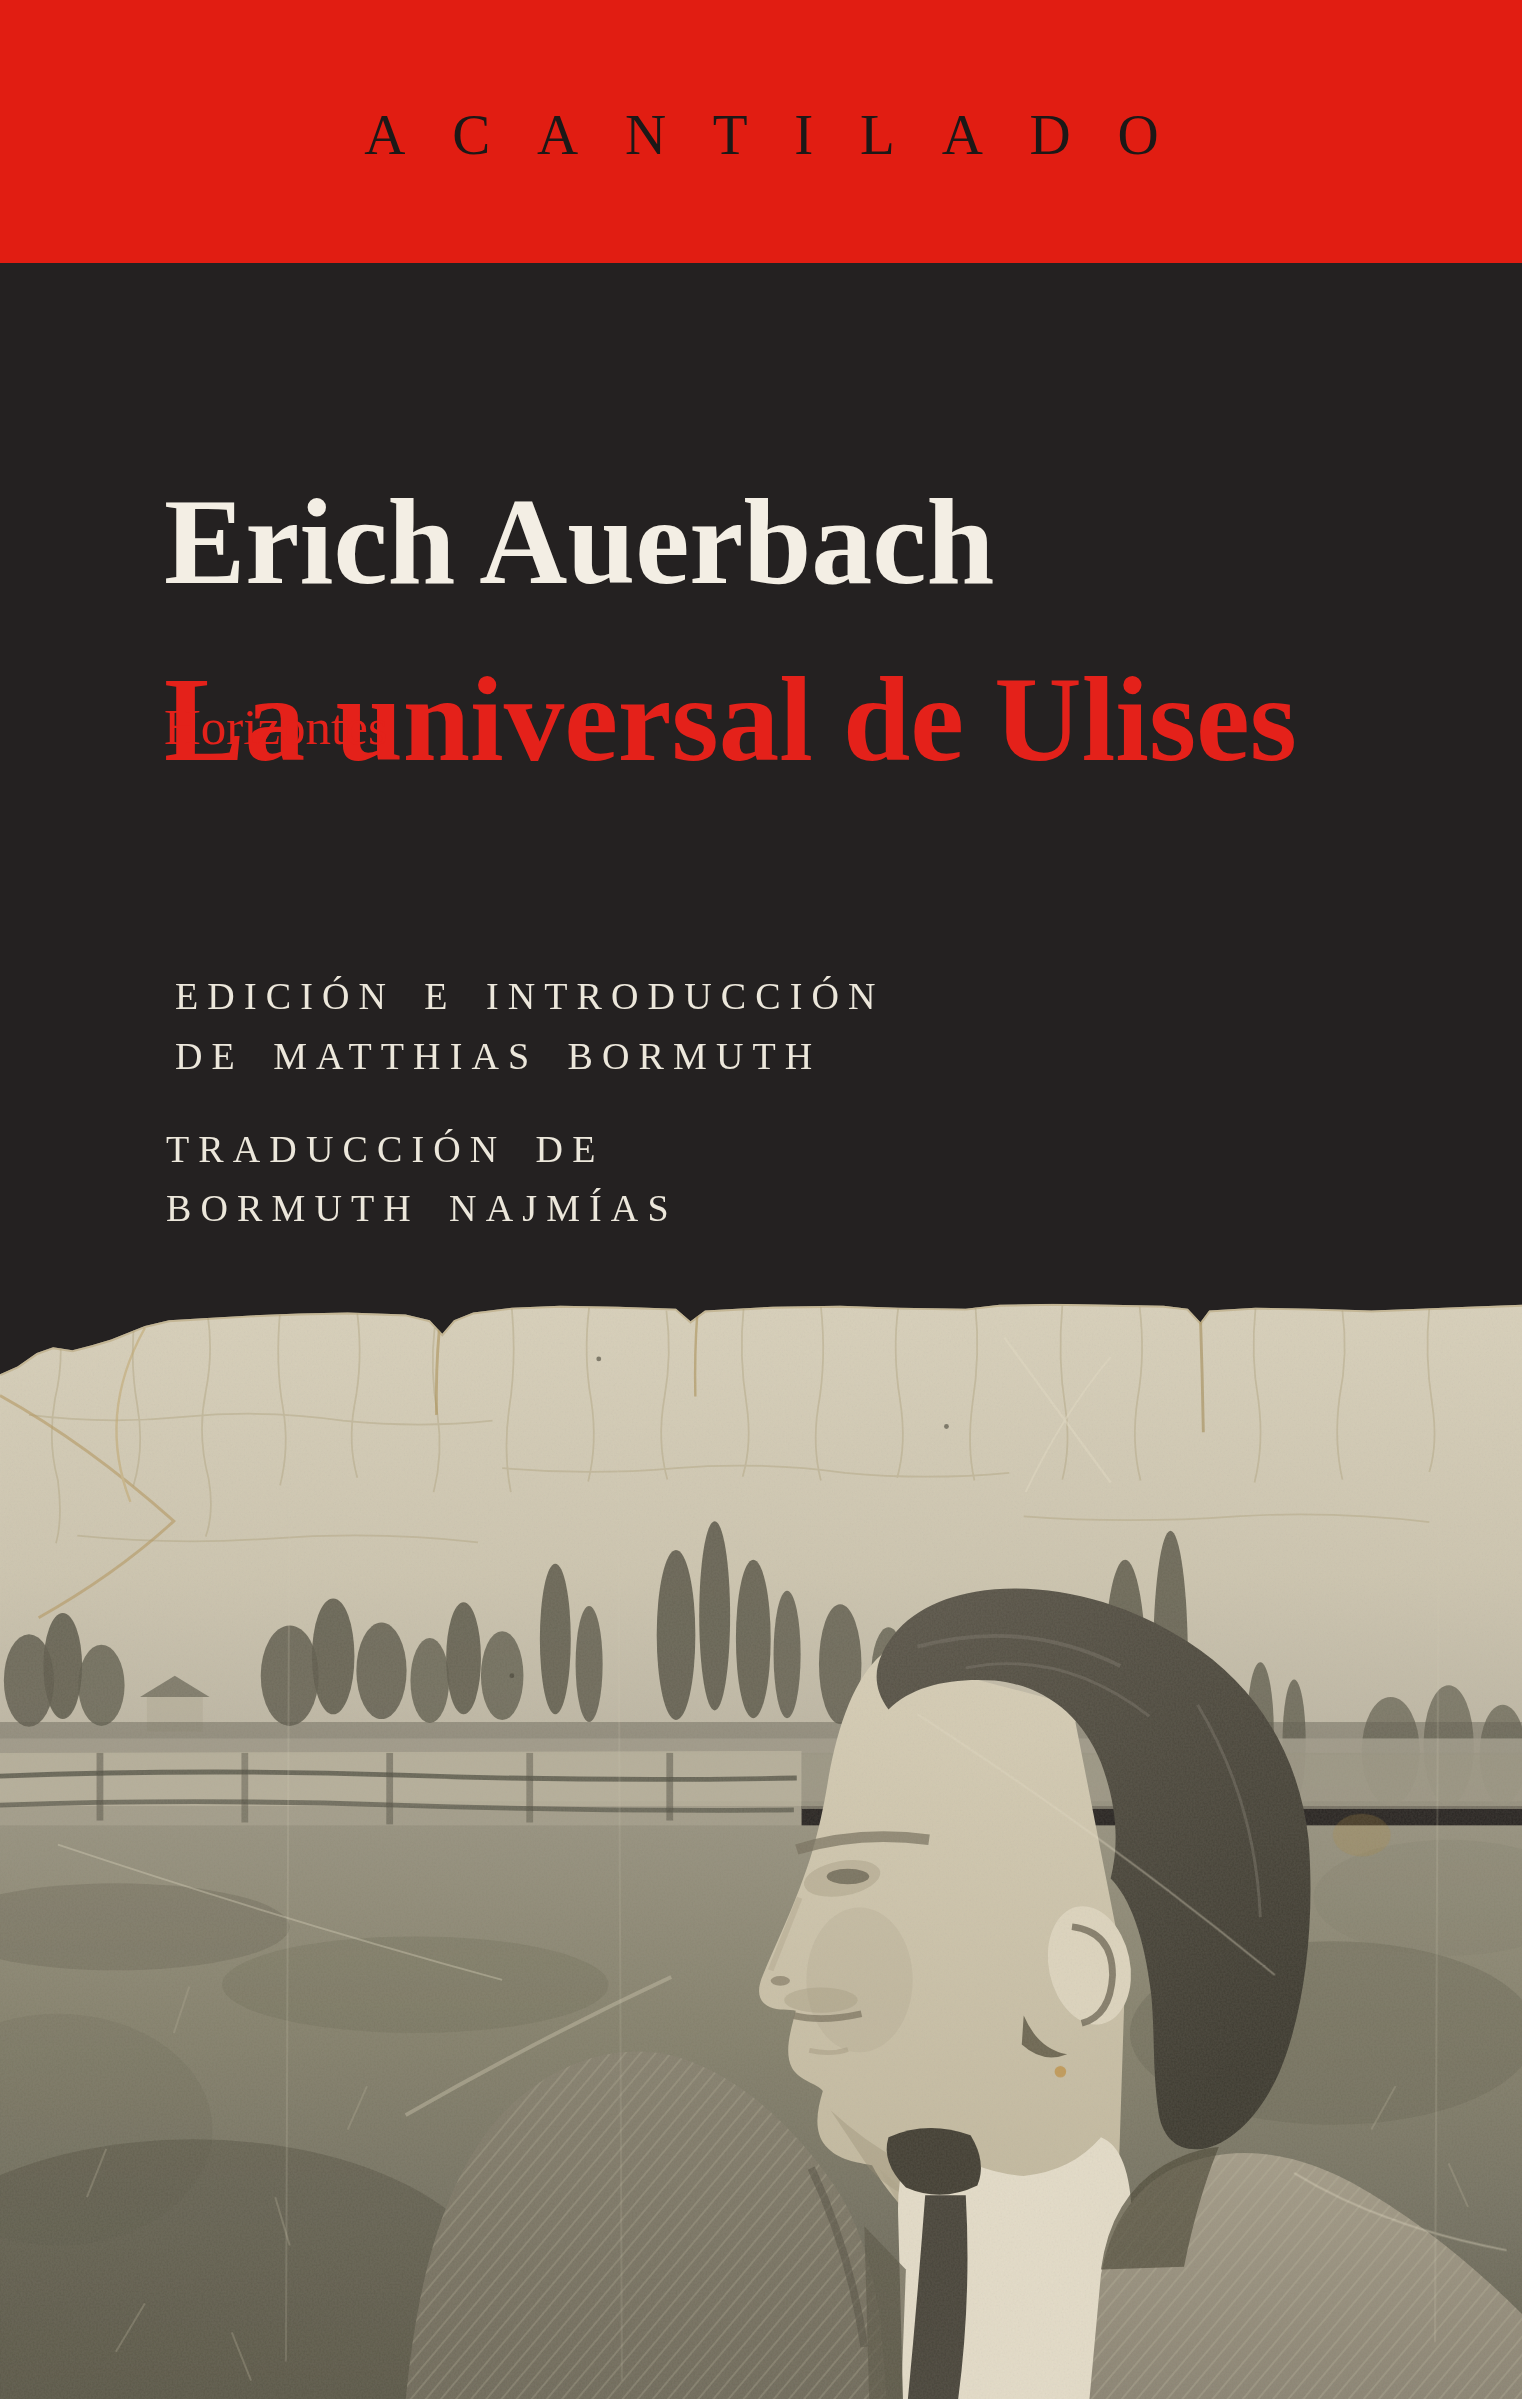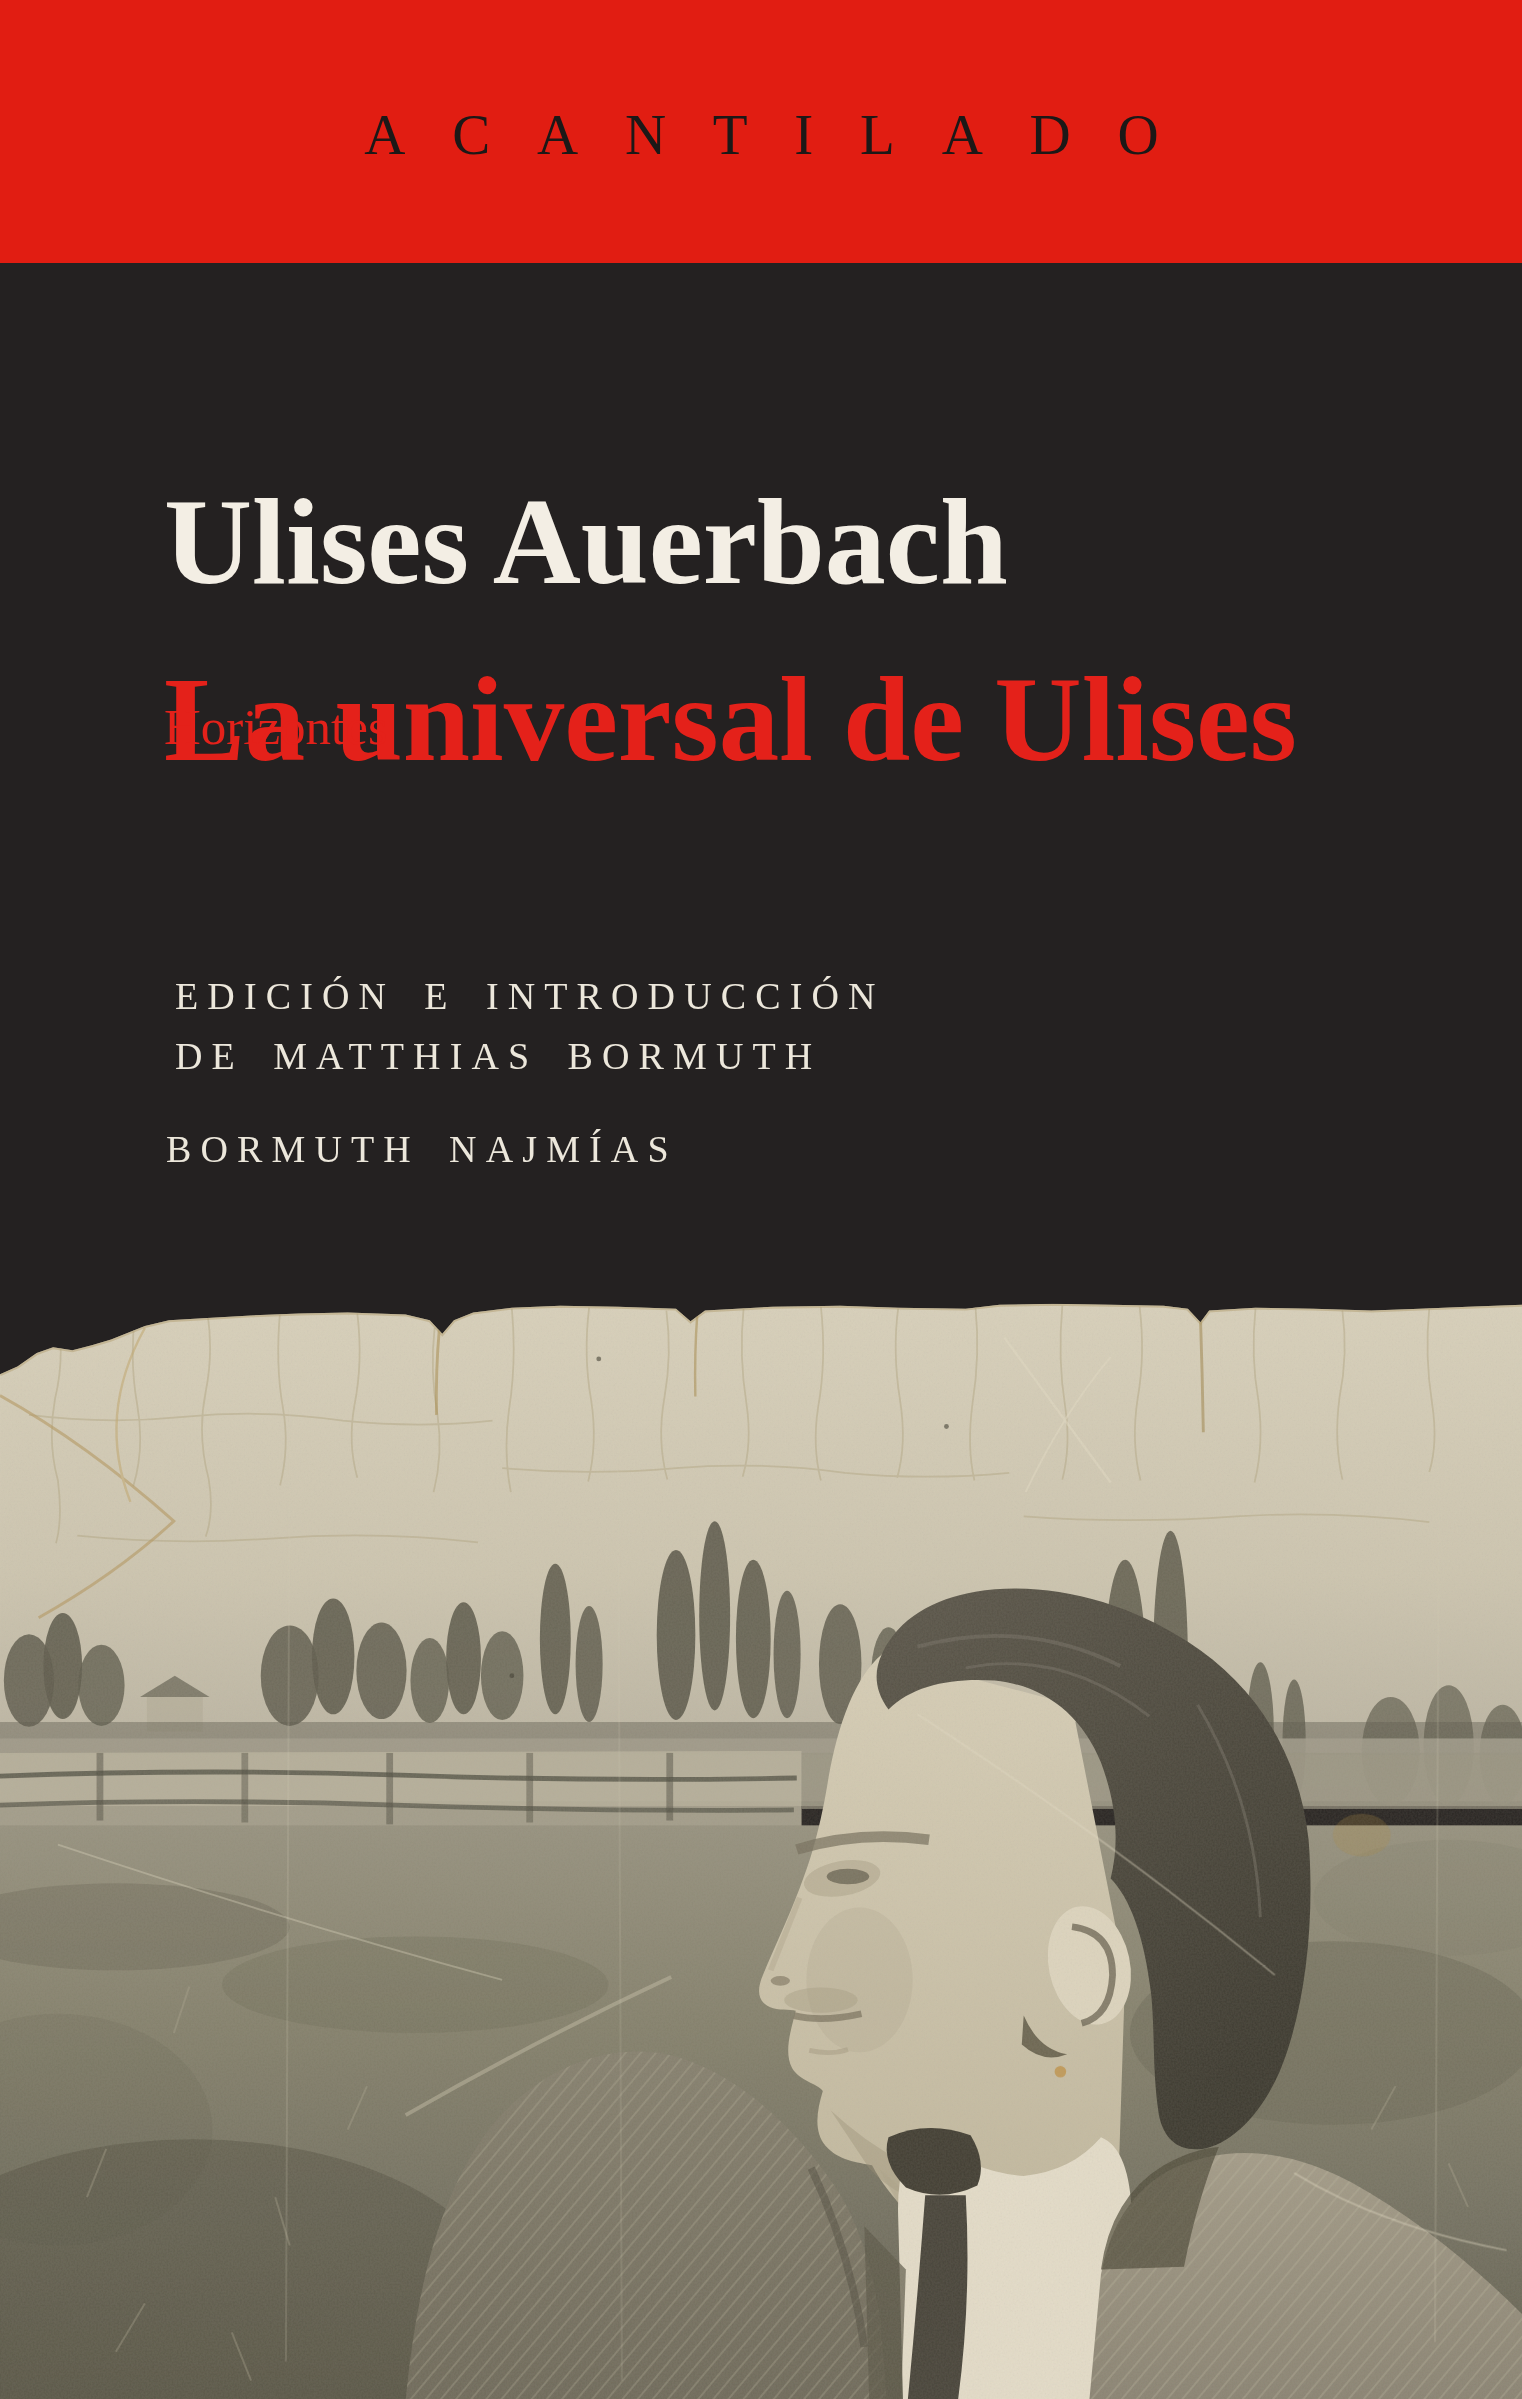--- a/index.html
+++ b/index.html
@@ -28,33 +28,34 @@
 </style>
 </head>
 <body>
 
 <div class="cover">
 
   <header class="band">
     <div class="publisher">ACANTILADO</div>
   </header>
 
-  <h1 class="author">Ulises Auerbach</h1>
+  <h1 class="author">Erich Auerbach</h1>
   <h2 class="title">La universal de Ulises</h2>
 
   <div class="subtitle">
     <div>Horizontes</div>
   </div>
 
   <div class="credit edition">
     <div>EDICIÓN E INTRODUCCIÓN</div>
     <div>DE MATTHIAS BORMUTH</div>
   </div>
 
   <div class="credit translation">
+    <div>TRADUCCIÓN DE</div>
     <div>BORMUTH NAJMÍAS</div>
   </div>
 
   <figure class="photo" style="margin:0">
   <svg viewBox="0 0 1577 1140" preserveAspectRatio="none">
     <defs>
       <linearGradient id="skyG" x1="0" y1="0" x2="0" y2="1">
         <stop offset="0" stop-color="#ded7c3"></stop>
         <stop offset="0.55" stop-color="#d2cbb7"></stop>
         <stop offset="0.85" stop-color="#c2bcab"></stop>

